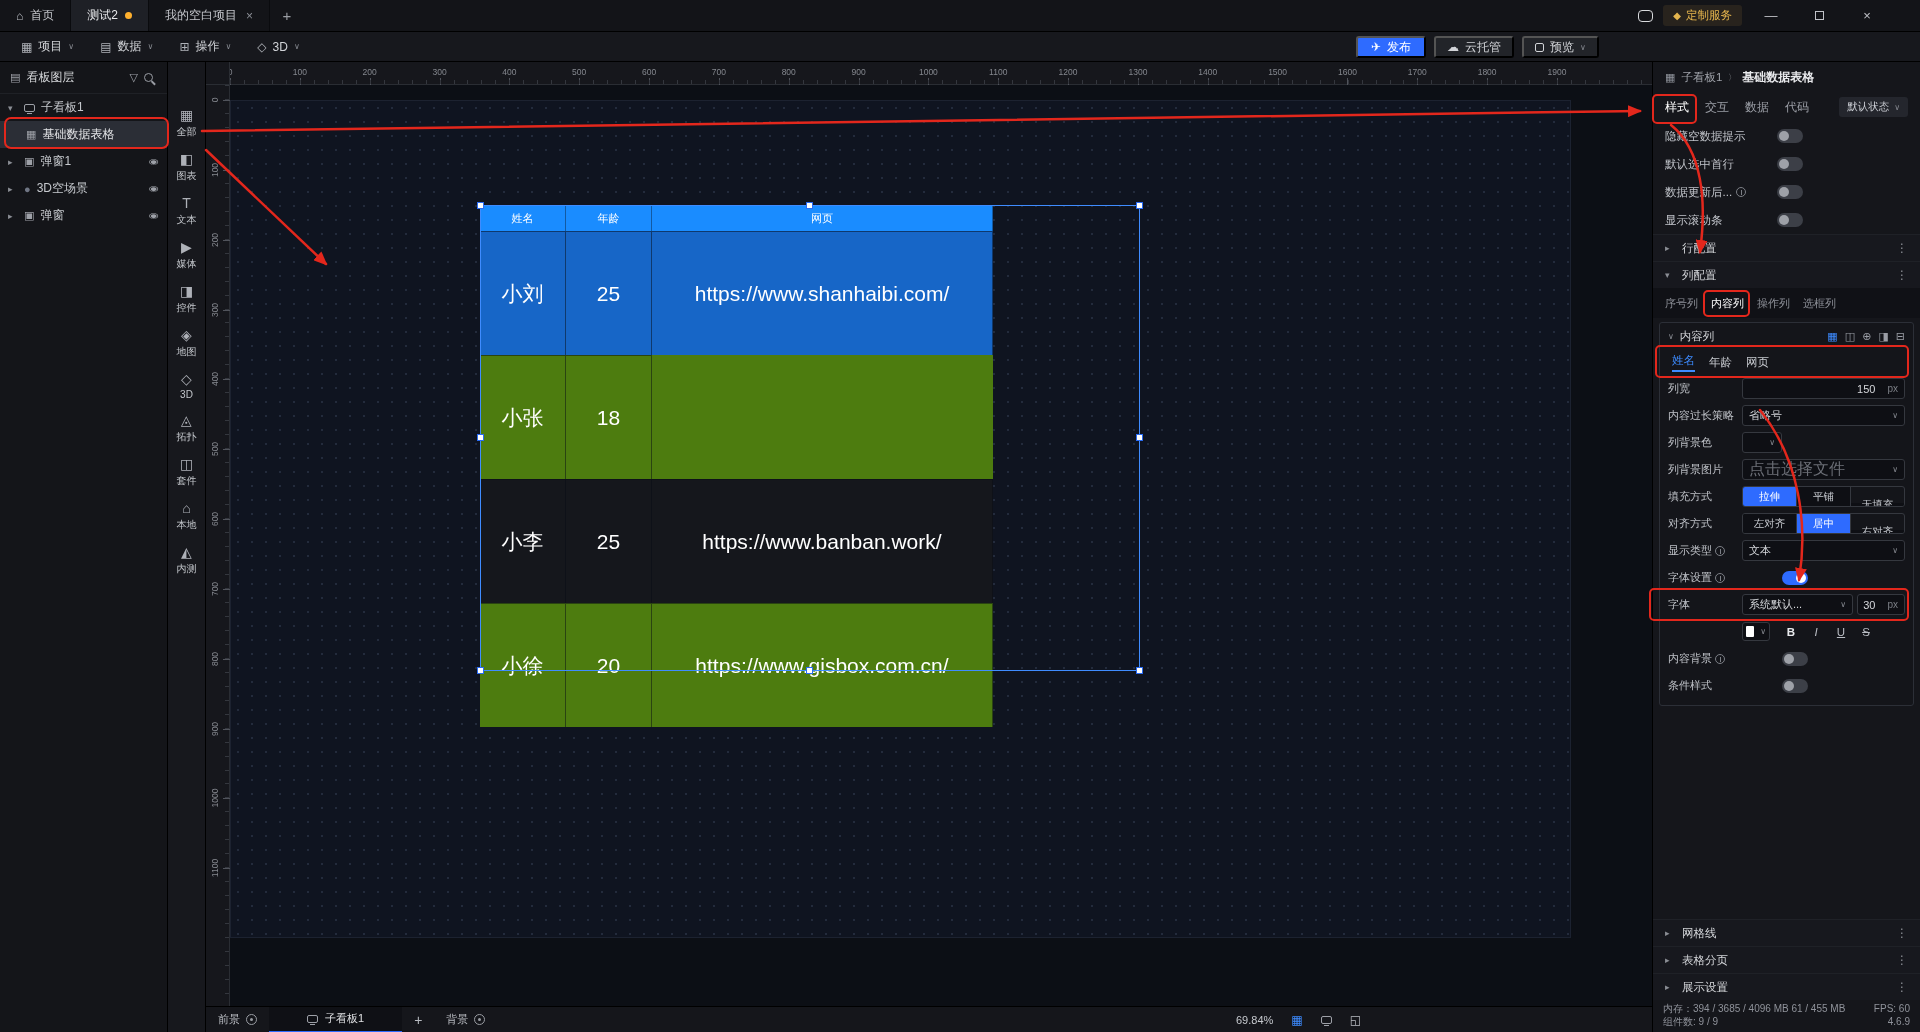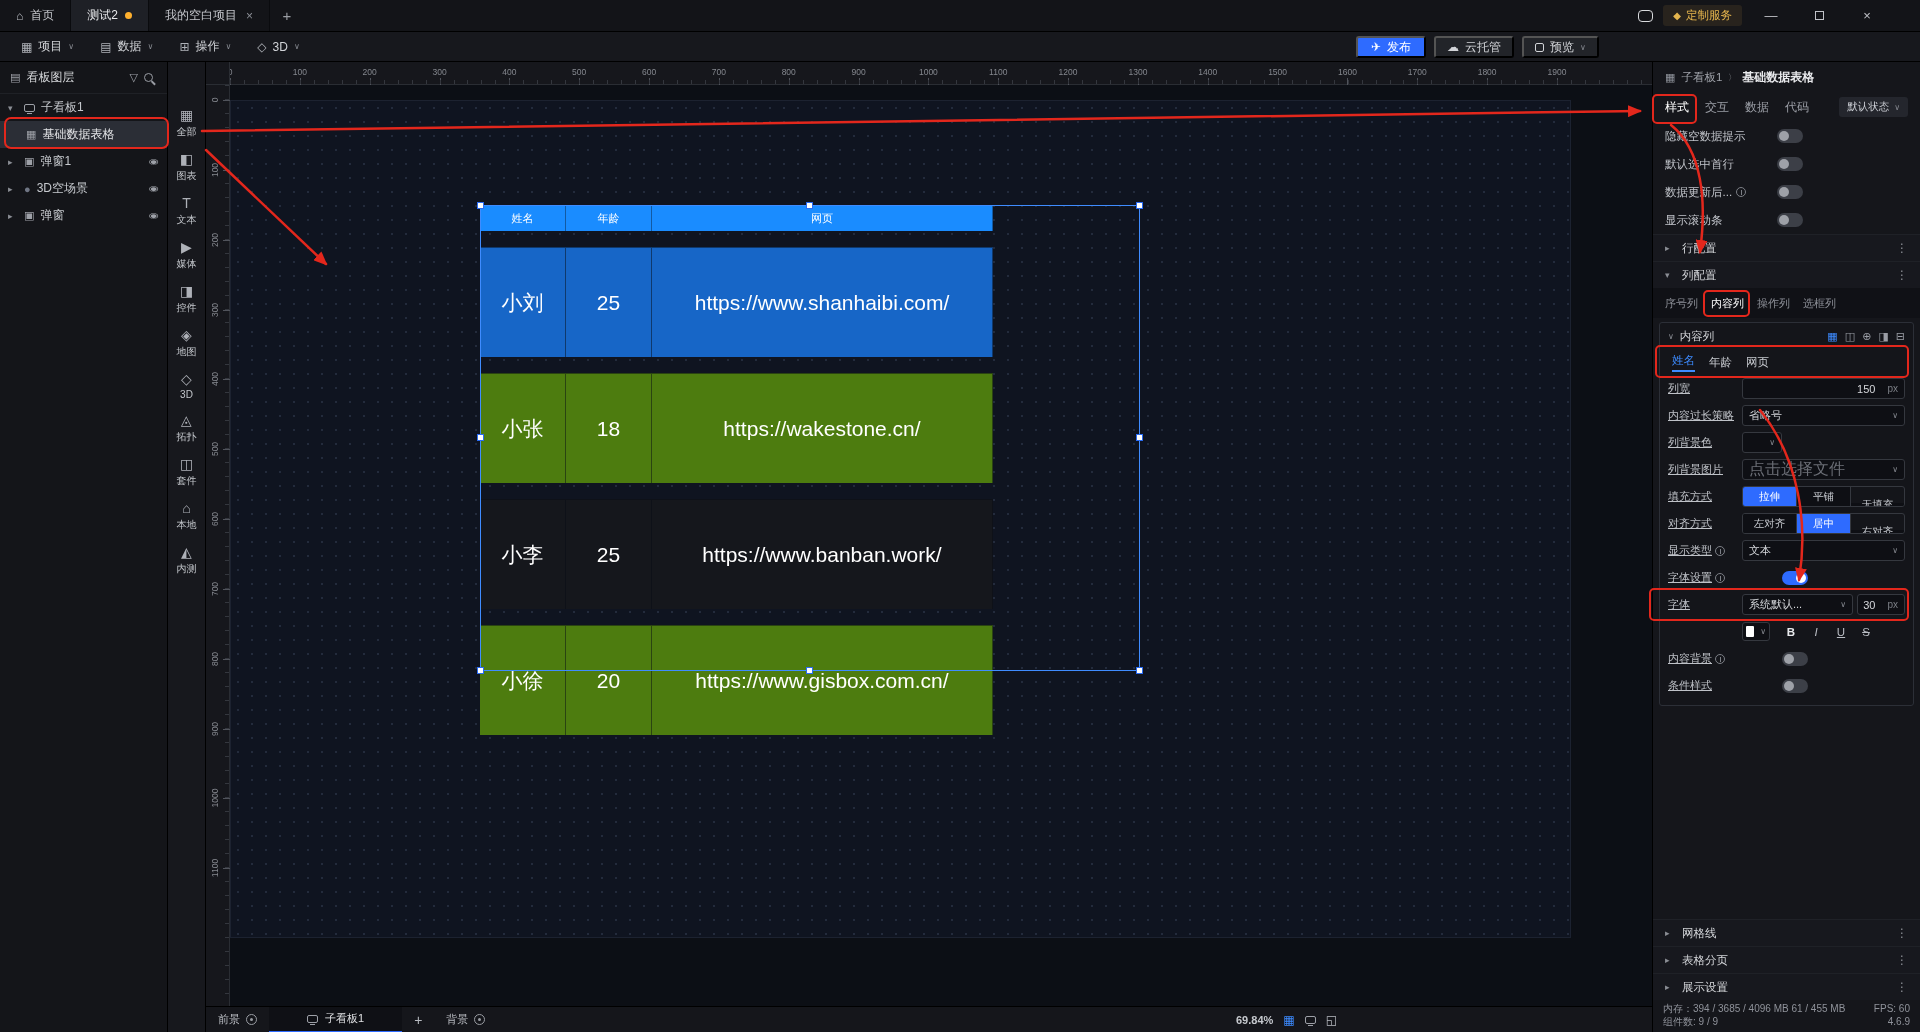--- a/index.html
+++ b/index.html
@@ -65,40 +65,40 @@
 .vtick{position:absolute;left:0;width:24px;height:0;}
 .vtick::after{content:"";position:absolute;right:0;top:0;width:7px;height:1px;background:#50535b;}
 .vtick span{position:absolute;left:9px;top:0;transform:translate(-50%,-50%) rotate(-90deg);font-size:8.5px;color:#85888f;white-space:nowrap;}
 .viewport{position:absolute;top:23px;left:24px;right:0;bottom:26px;background:#0c0f15;overflow:hidden;}
 .artboard{position:absolute;left:0;top:15px;width:1341px;height:838px;background-color:#0f1420;border:1px solid #1c2230;background-image:radial-gradient(circle,#232b3c 1px,transparent 1.3px);background-size:14px 14px;}
 
 
 .tablecomp{position:absolute;left:250px;top:120px;width:513px;}
 .t-header{display:flex;height:26px;background:#1a8cff;}
 .t-hcell{display:flex;align-items:center;justify-content:center;font-size:11px;color:#fff;border-right:1px solid rgba(8,14,24,.4);}
-.t-row{display:flex;height:110px;margin-top:16px;}
+.t-row{display:flex;height:124px;}
 .t-cell{display:flex;align-items:center;justify-content:center;font-size:21px;color:#fff;border-right:1px solid rgba(8,12,20,.5);border-top:1px solid rgba(8,12,20,.5);}
 .c1{width:86px;}.c2{width:86px;}.c3{width:341px;}
 .r-blue{background:#1766c7;}
 .r-gray{background:#4d7c0f;}
 .r-dark{background:#15171c;}
 .selbox{position:absolute;left:250px;top:120px;width:660px;height:466px;border:1px solid #3f8cff;}
 .handle{position:absolute;width:7px;height:7px;background:#fff;border:1px solid #2a6bf2;}
 .h-tl{left:-4px;top:-4px;}.h-tm{left:calc(50% - 4px);top:-4px;}.h-tr{right:-4px;top:-4px;}
 .h-ml{left:-4px;top:calc(50% - 4px);}.h-mr{right:-4px;top:calc(50% - 4px);}
 .h-bl{left:-4px;bottom:-4px;}.h-bm{left:calc(50% - 4px);bottom:-4px;}.h-br{right:-4px;bottom:-4px;}
 
 
 .bottombar{position:absolute;left:0;right:0;bottom:0;height:26px;background:#15161b;border-top:1px solid #000;display:flex;align-items:center;font-size:11px;color:#b9bcc2;}
 .b-group{display:flex;align-items:center;gap:6px;padding:0 12px;}
 .icon-target{display:inline-block;width:11px;height:11px;border:1.2px solid #9a9da3;border-radius:50%;position:relative;}
 .icon-target::after{content:"";position:absolute;left:50%;top:50%;width:3px;height:3px;margin:-1.5px 0 0 -1.5px;background:#9a9da3;border-radius:50%;}
 .bb-tab{height:26px;display:flex;align-items:center;gap:7px;padding:0 38px;background:#0f1015;border-bottom:2px solid #2e6bff;color:#e0e1e4;}
 .bb-plus{padding:0 12px;color:#b9bcc2;font-size:14px;}
-.bb-zoom{position:absolute;left:1030px;display:flex;align-items:center;gap:10px;color:#c6c9ce;font-weight:bold;}
+.bb-zoom{position:absolute;left:1030px;display:flex;align-items:center;gap:18px;color:#c6c9ce;}
 .zb{font-size:12px;color:#b9bcc2;}
 
 
 .inspector{position:absolute;top:62px;right:0;width:268px;bottom:0;background:#15161b;border-left:1px solid #000;display:flex;flex-direction:column;}
 .insp-breadcrumb{height:30px;display:flex;align-items:center;gap:6px;padding:0 12px;font-size:11.5px;color:#9fa2a9;flex:none;}
 .insp-breadcrumb .bic{color:#8f939b;font-size:11px;}
 .insp-breadcrumb .cur{color:#e8e9ec;font-weight:bold;font-size:12px;}
 .insp-tabs{height:30px;display:flex;align-items:center;gap:16px;padding:0 12px;font-size:12px;color:#9b9ea6;flex:none;}
 .insp-tab.active{color:#fff;}
 .state-select{margin-left:auto;height:20px;background:#24262d;border-radius:3px;display:flex;align-items:center;gap:5px;padding:0 8px;font-size:10.5px;color:#c9ccd2;}
@@ -119,21 +119,21 @@
 .coltab.active{color:#fff;}
 .groupbox{margin:4px 6px 0;border:1px solid #2c2f37;border-radius:3px;background:#14151a;padding-bottom:6px;flex:none;}
 .group-header{height:26px;display:flex;align-items:center;gap:6px;padding:0 8px;font-size:11.5px;color:#d4d6da;}
 .gh-caret{font-size:8px;color:#8b8e95;}
 .gh-icons{margin-left:auto;display:flex;gap:7px;font-size:11px;color:#9b9ea6;}
 .gh-icons .blue{color:#3d8bff;}
 .chips{height:26px;display:flex;align-items:center;gap:14px;padding:0 12px;font-size:11.5px;}
 .chip{color:#c6c9cf;}
 .chip.active{color:#3d8bff;border-bottom:2px solid #3d8bff;padding-bottom:2px;}
 .frow{height:27px;display:flex;align-items:center;padding:0 8px;font-size:11px;color:#bfc2c8;}
-.flbl{width:74px;display:flex;align-items:center;gap:3px;flex:none;text-decoration:underline;}
+.flbl{width:74px;display:flex;align-items:center;gap:3px;flex:none;}
 .fctrl{flex:1;display:flex;align-items:center;gap:4px;min-width:0;}
 .input,.select{height:21px;background:#0e0f14;border:1px solid #35383f;border-radius:3px;display:flex;align-items:center;padding:0 6px;font-size:11px;color:#d5d7db;}
 .grow{flex:1;min-width:0;}
 .right{justify-content:flex-end;}
 .sc{margin-left:auto;font-size:8px;color:#85888f;padding-left:4px;}
 .unit{color:#7c7f86;font-size:10px;margin-left:12px;}
 .placeholder{color:#6b6e76;font-size:16px;white-space:nowrap;overflow:hidden;}
 .colw{width:40px;flex:none;}
 .szinput{width:48px;flex:none;justify-content:flex-end;}
 .seg{flex:1;display:flex;height:21px;border-radius:3px;overflow:hidden;border:1px solid #35383f;}
@@ -419,21 +419,20 @@
         <div class="t-hcell c3">网页</div>
       </div>
       <div class="t-row r-blue">
         <div class="t-cell c1">小刘</div>
         <div class="t-cell c2">25</div>
         <div class="t-cell c3">https://www.shanhaibi.com/</div>
       </div>
       <div class="t-row r-gray">
         <div class="t-cell c1">小张</div>
         <div class="t-cell c2">18</div>
-        <div class="t-cell c3">https://wakestone.cn/</div>
       </div>
       <div class="t-row r-dark">
         <div class="t-cell c1">小李</div>
         <div class="t-cell c2">25</div>
         <div class="t-cell c3">https://www.banban.work/</div>
       </div>
       <div class="t-row r-gray">
         <div class="t-cell c1">小徐</div>
         <div class="t-cell c2">20</div>
         <div class="t-cell c3">https://www.gisbox.com.cn/</div>

